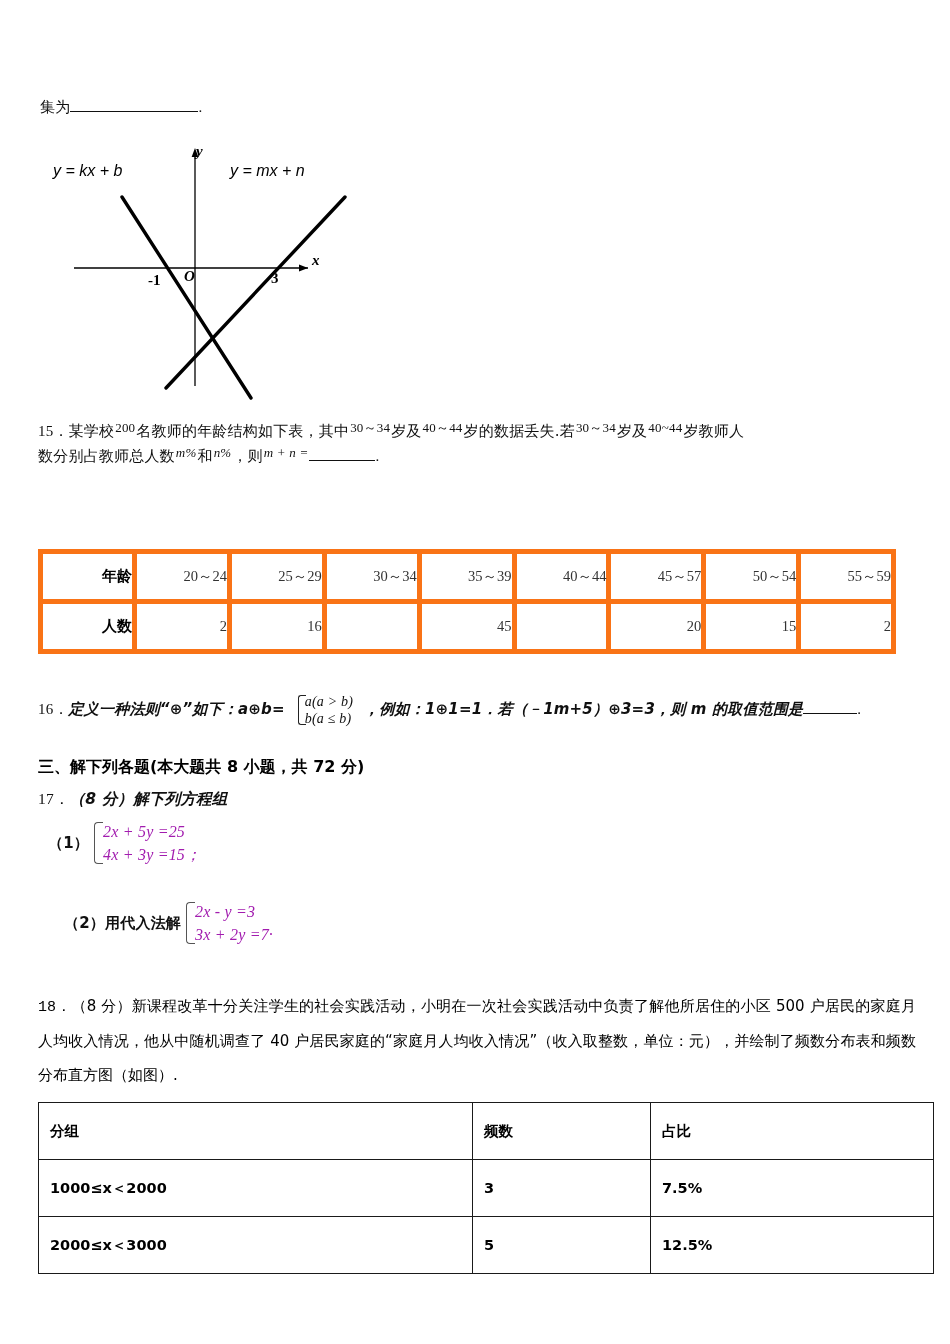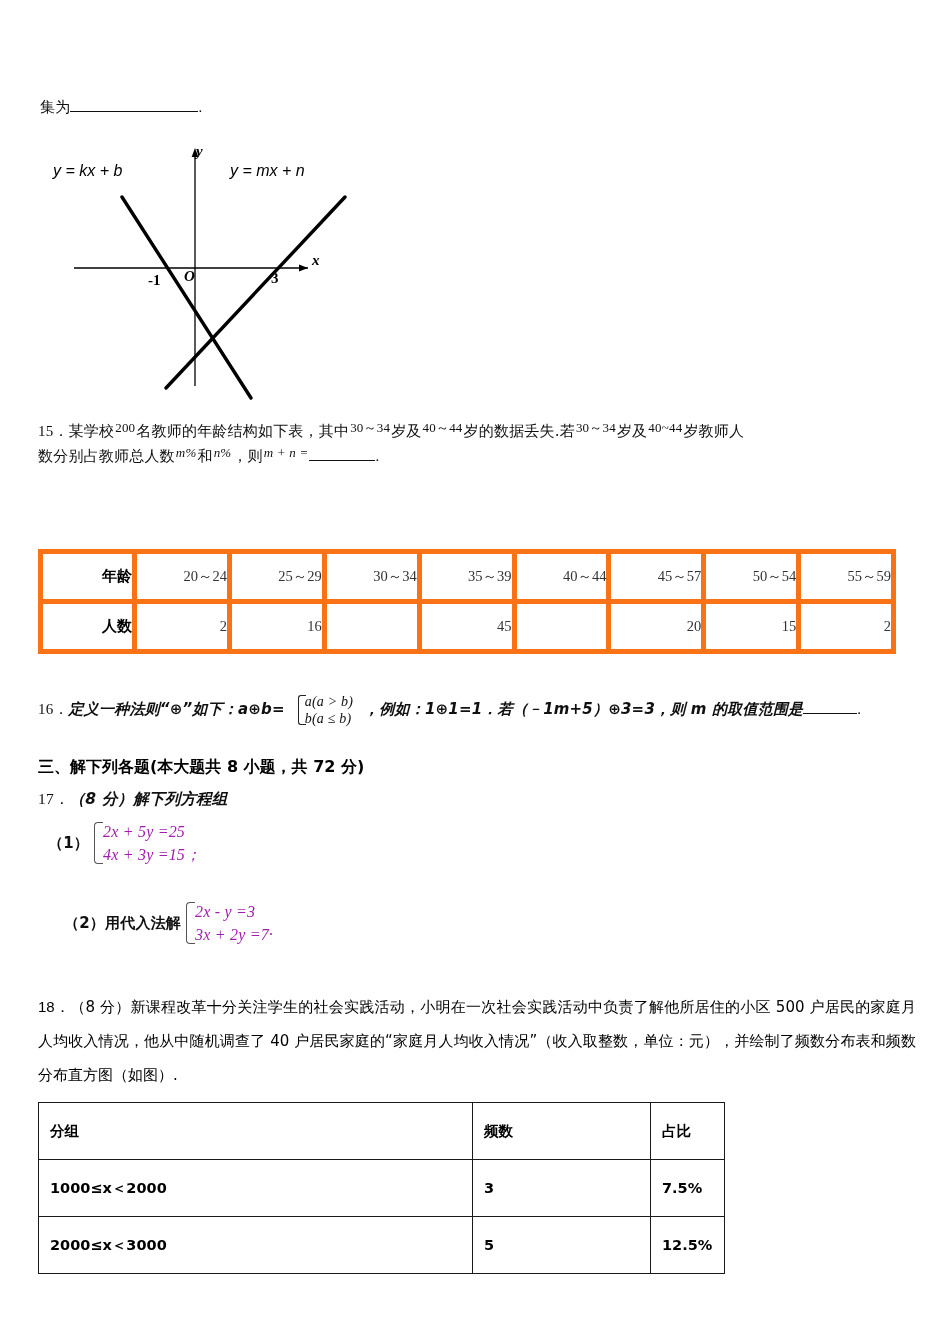--- a/index.html
+++ b/index.html
@@ -219,27 +219,27 @@
   
   #q18 {
     left: 38px;
     top: 990px;
     width: 878px;
     font-size: 15px;
     line-height: 2.25;
     font-family: "DejaVu Sans", sans-serif;
     text-align: justify;
   }
-  #q18 .idx { font-family: Liberation Sans, sans-serif; }
+  #q18 .idx { font-family: Liberation Mono, monospace; }
 
   
   #table-freq {
     left: 38px;
     top: 1102px;
-    width: 687px;
+    width: 896px;
     border-collapse: collapse;
     table-layout: fixed;
   }
   #table-freq td {
     border: 1px solid #1a1a1a;
     height: 56px;
     padding: 0 0 0 11px;
     font-family: "DejaVu Sans", sans-serif;
     font-weight: bold;
     font-size: 14.5px;

